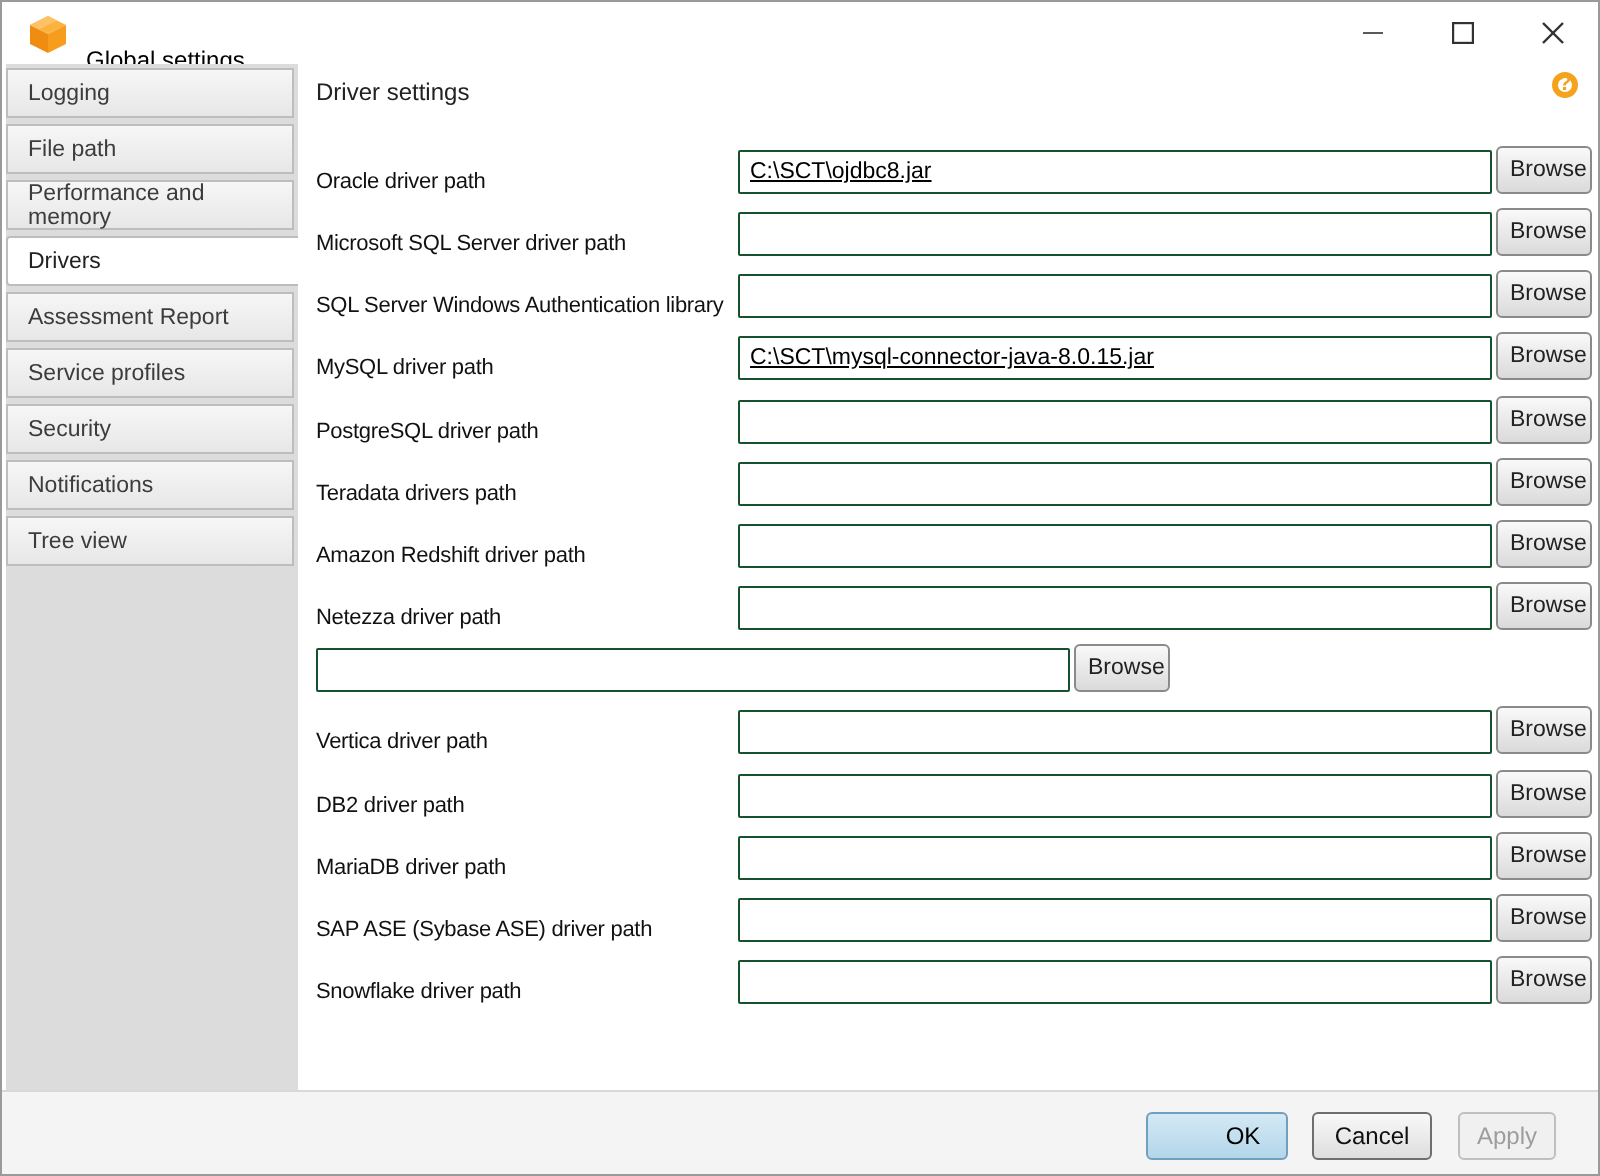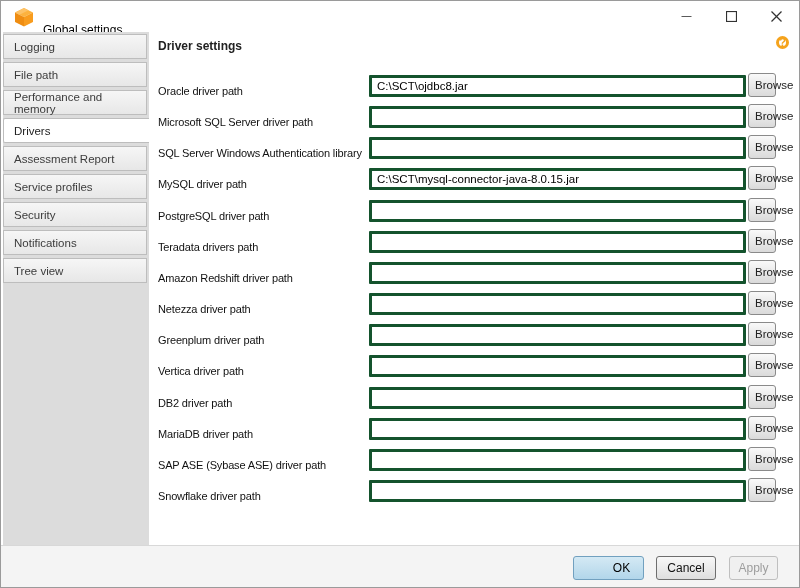--- a/index.html
+++ b/index.html
@@ -21,36 +21,36 @@
   .tab {
     height:25px; width:144px; margin:0 0 3px 0;
     background:linear-gradient(#f6f6f6,#e7e7e7);
     border:1px solid #bdbdbd; border-radius:0;
     display:flex; align-items:center; padding-left:10px;
     color:#3c3c3c; font-size:11.5px; cursor:default;
   }
   .tab.selected { background:#fff; width:147px; border-right:none; border-radius:2px 0 0 2px; color:#222; }
   
   .content { position:absolute; top:31px; left:148px; right:0; height:515px; background:#fff; }
-  .heading { position:absolute; left:9px; top:7px; font-weight:bold; font-size:12px; color:#222; white-space:nowrap; }
+  .heading { position:absolute; left:9px; top:7px; font-weight:normal; font-size:12px; color:#222; white-space:nowrap; }
   .help {
     position:absolute; right:10px; top:4px; width:13px; height:13px;
     border:3px solid #f5a31c; border-radius:50%; background:#fff;
     color:#f5a31c; font-weight:bold; font-size:11px; line-height:13px;
     display:flex; align-items:center; justify-content:center; padding:0; cursor:pointer;
   }
   .row { position:absolute; left:9px; height:24px; display:flex; align-items:flex-end; white-space:nowrap; }
   .row label { width:211px; flex:0 0 auto; font-size:11px; letter-spacing:-0.15px; color:#111; }
   .row input {
     width:377px; height:22px; flex:0 0 auto;
-    border:3px solid #14532d; padding:0 5px; background:#fff;
-    font:11.5px "Liberation Sans",sans-serif; color:#000; border-radius:1px;
+    border:1px solid #14532d; padding:0 5px; background:#fff;
+    font:11.5px "Liberation Sans",sans-serif; color:#000; border-radius:1px;text-decoration:underline;
   }
   .browse {
-    width:28px; height:24px; margin-left:2px; flex:0 0 auto;
+    width:48px; height:24px; margin-left:2px; flex:0 0 auto;
     background:linear-gradient(#f9f9f9,#dadada);
     border:1px solid #8a8a8a; border-radius:3px;
     font:11.5px "Liberation Sans",sans-serif; color:#222; cursor:pointer;margin-top:36px;
   }
   
   .footer { position:absolute; left:0; right:0; bottom:0; height:42px; background:#f4f4f4; border-top:1px solid #d8d8d8; }
   .btn { position:absolute; top:10px; height:24px; border-radius:3px; font:12px "Liberation Sans",sans-serif; cursor:pointer; }
   .btn.ok { left:572px; width:71px; background:linear-gradient(#d4e9f4,#b2d6ea); border:1px solid #71a0bf; color:#000;padding-left:32px; }
   .btn.cancel { left:655px; width:60px; background:linear-gradient(#f8f8f8,#dedede); border:1px solid #6e6e6e; color:#111; }
   .btn.apply { left:728px; width:49px; background:#f0f0f0; border:1px solid #bfbfbf; color:#9d9d9d; }
@@ -156,21 +156,20 @@
       <label>Amazon Redshift driver path</label>
       <input value="" style="">
       <button class="browse">Browse</button>
     </div>
     <div class="row" style="top:259px">
       <label>Netezza driver path</label>
       <input value="" style="">
       <button class="browse">Browse</button>
     </div>
     <div class="row" style="top:290px">
-      <label>Greenplum driver path</label>
       <input value="" style="">
       <button class="browse">Browse</button>
     </div>
     <div class="row" style="top:321px">
       <label>Vertica driver path</label>
       <input value="" style="">
       <button class="browse">Browse</button>
     </div>
     <div class="row" style="top:353px">
       <label>DB2 driver path</label>

